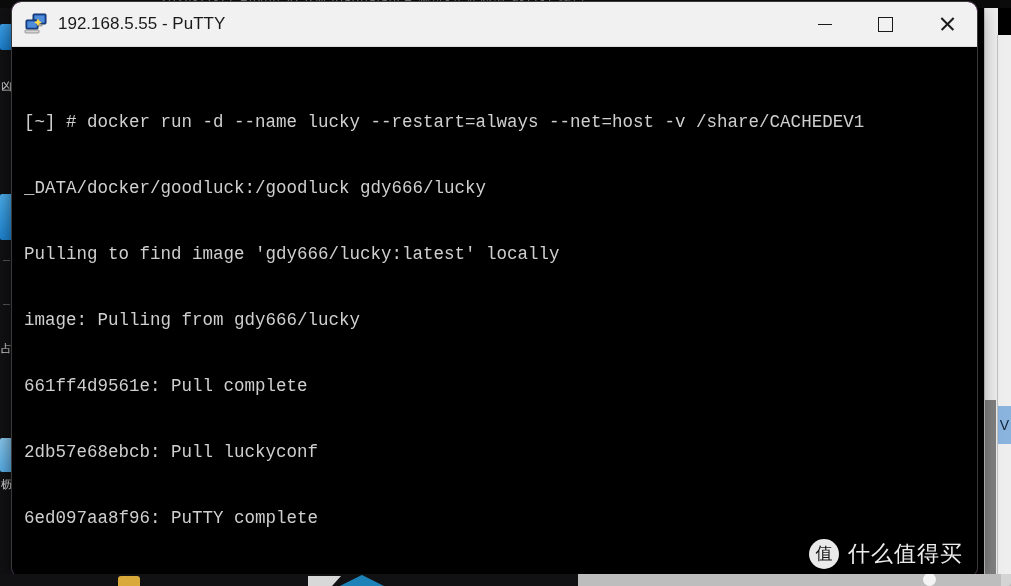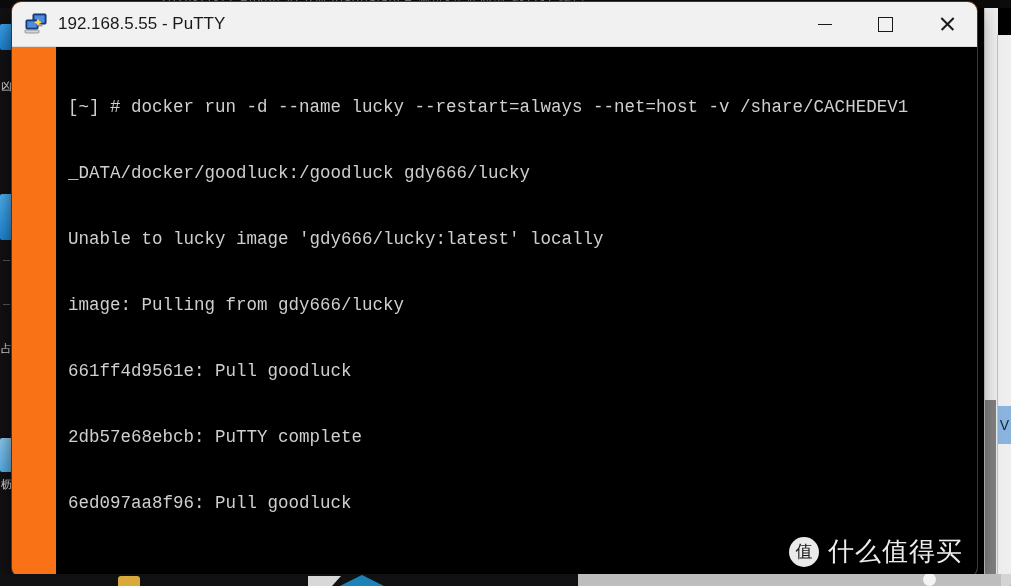--- a/index.html
+++ b/index.html
@@ -196,21 +196,21 @@
   }
 
   
   #putty-window {
     position: absolute;
     left: 12px;
     top: 2px;
     width: 965px;
     height: 574px;
     border-radius: 9px 9px 8px 8px;
-    background: #f97316;
+    background: #701a75;
     box-shadow: 0 0 0 1px #3a3a3c, 0 6px 22px rgba(0,0,0,0.65);
     overflow: hidden;
   }
 
   
   #titlebar {
     position: relative;
     height: 44px;
     background: #f1f1f1;
     border-radius: 9px 9px 0 0;
@@ -269,24 +269,23 @@
     background: #1b1b1b;
   }
   .glyph-close::before { transform: rotate(45deg); }
   .glyph-close::after  { transform: rotate(-45deg); }
 
   
   #terminal {
     position: relative;
     height: 530px;
     background: #000000;
-    padding: 5px 0 0 12px;
+    padding: 20px 0 0 12px;
     box-sizing: border-box;
     overflow: hidden;
-    margin-left: 44px;
   }
   #term-lines {
     font-family: "Liberation Mono", "DejaVu Sans Mono", monospace;
     font-size: 17.5px;
     line-height: 22px;
     color: #cfcfcf;
     white-space: pre;
     letter-spacing: 0px;
   }
   .term-line { height: 22px; white-space: pre; }
@@ -305,21 +304,21 @@
     width: 30px; height: 30px;
     border-radius: 50%;
     background: #f2f2f2;
     color: #161616;
     font-size: 17px;
     line-height: 30px;
     text-align: center;
     font-family: "Liberation Sans", sans-serif;
   }
   #wm-text {
-    font-size: 26px;
+    font-size: 22px;
     color: #f4f4f4;
     font-family: "Liberation Sans", sans-serif;
     letter-spacing: 1px;
   }
 </style>
 </head>
 <body>
 
 <div id="desktop">
 
@@ -378,25 +377,25 @@
       <div class="win-btn close">
         <span class="glyph-close"></span>
       </div>
     </div>
   </div>
 
   <div id="terminal">
     <div id="term-lines">
       <div class="term-line">[~] # docker run -d --name lucky --restart=always --net=host -v /share/CACHEDEV1</div>
       <div class="term-line">_DATA/docker/goodluck:/goodluck gdy666/lucky</div>
-      <div class="term-line">Unable to lucky image 'gdy666/lucky:latest' locally</div>
+      <div class="term-line">Pulling to find image 'gdy666/lucky:latest' locally</div>
       <div class="term-line">image: Pulling from gdy666/lucky</div>
-      <div class="term-line">661ff4d9561e: Pull goodluck</div>
-      <div class="term-line">2db57e68ebcb: PuTTY complete</div>
-      <div class="term-line">6ed097aa8f96: Pull goodluck</div>
+      <div class="term-line">661ff4d9561e: Pull complete</div>
+      <div class="term-line">2db57e68ebcb: Pull luckyconf</div>
+      <div class="term-line">6ed097aa8f96: PuTTY complete</div>
       
       
       
       
     </div>
 
     <div id="watermark">
       <div id="wm-badge">值</div>
       <div id="wm-text">什么值得买</div>
     </div>

